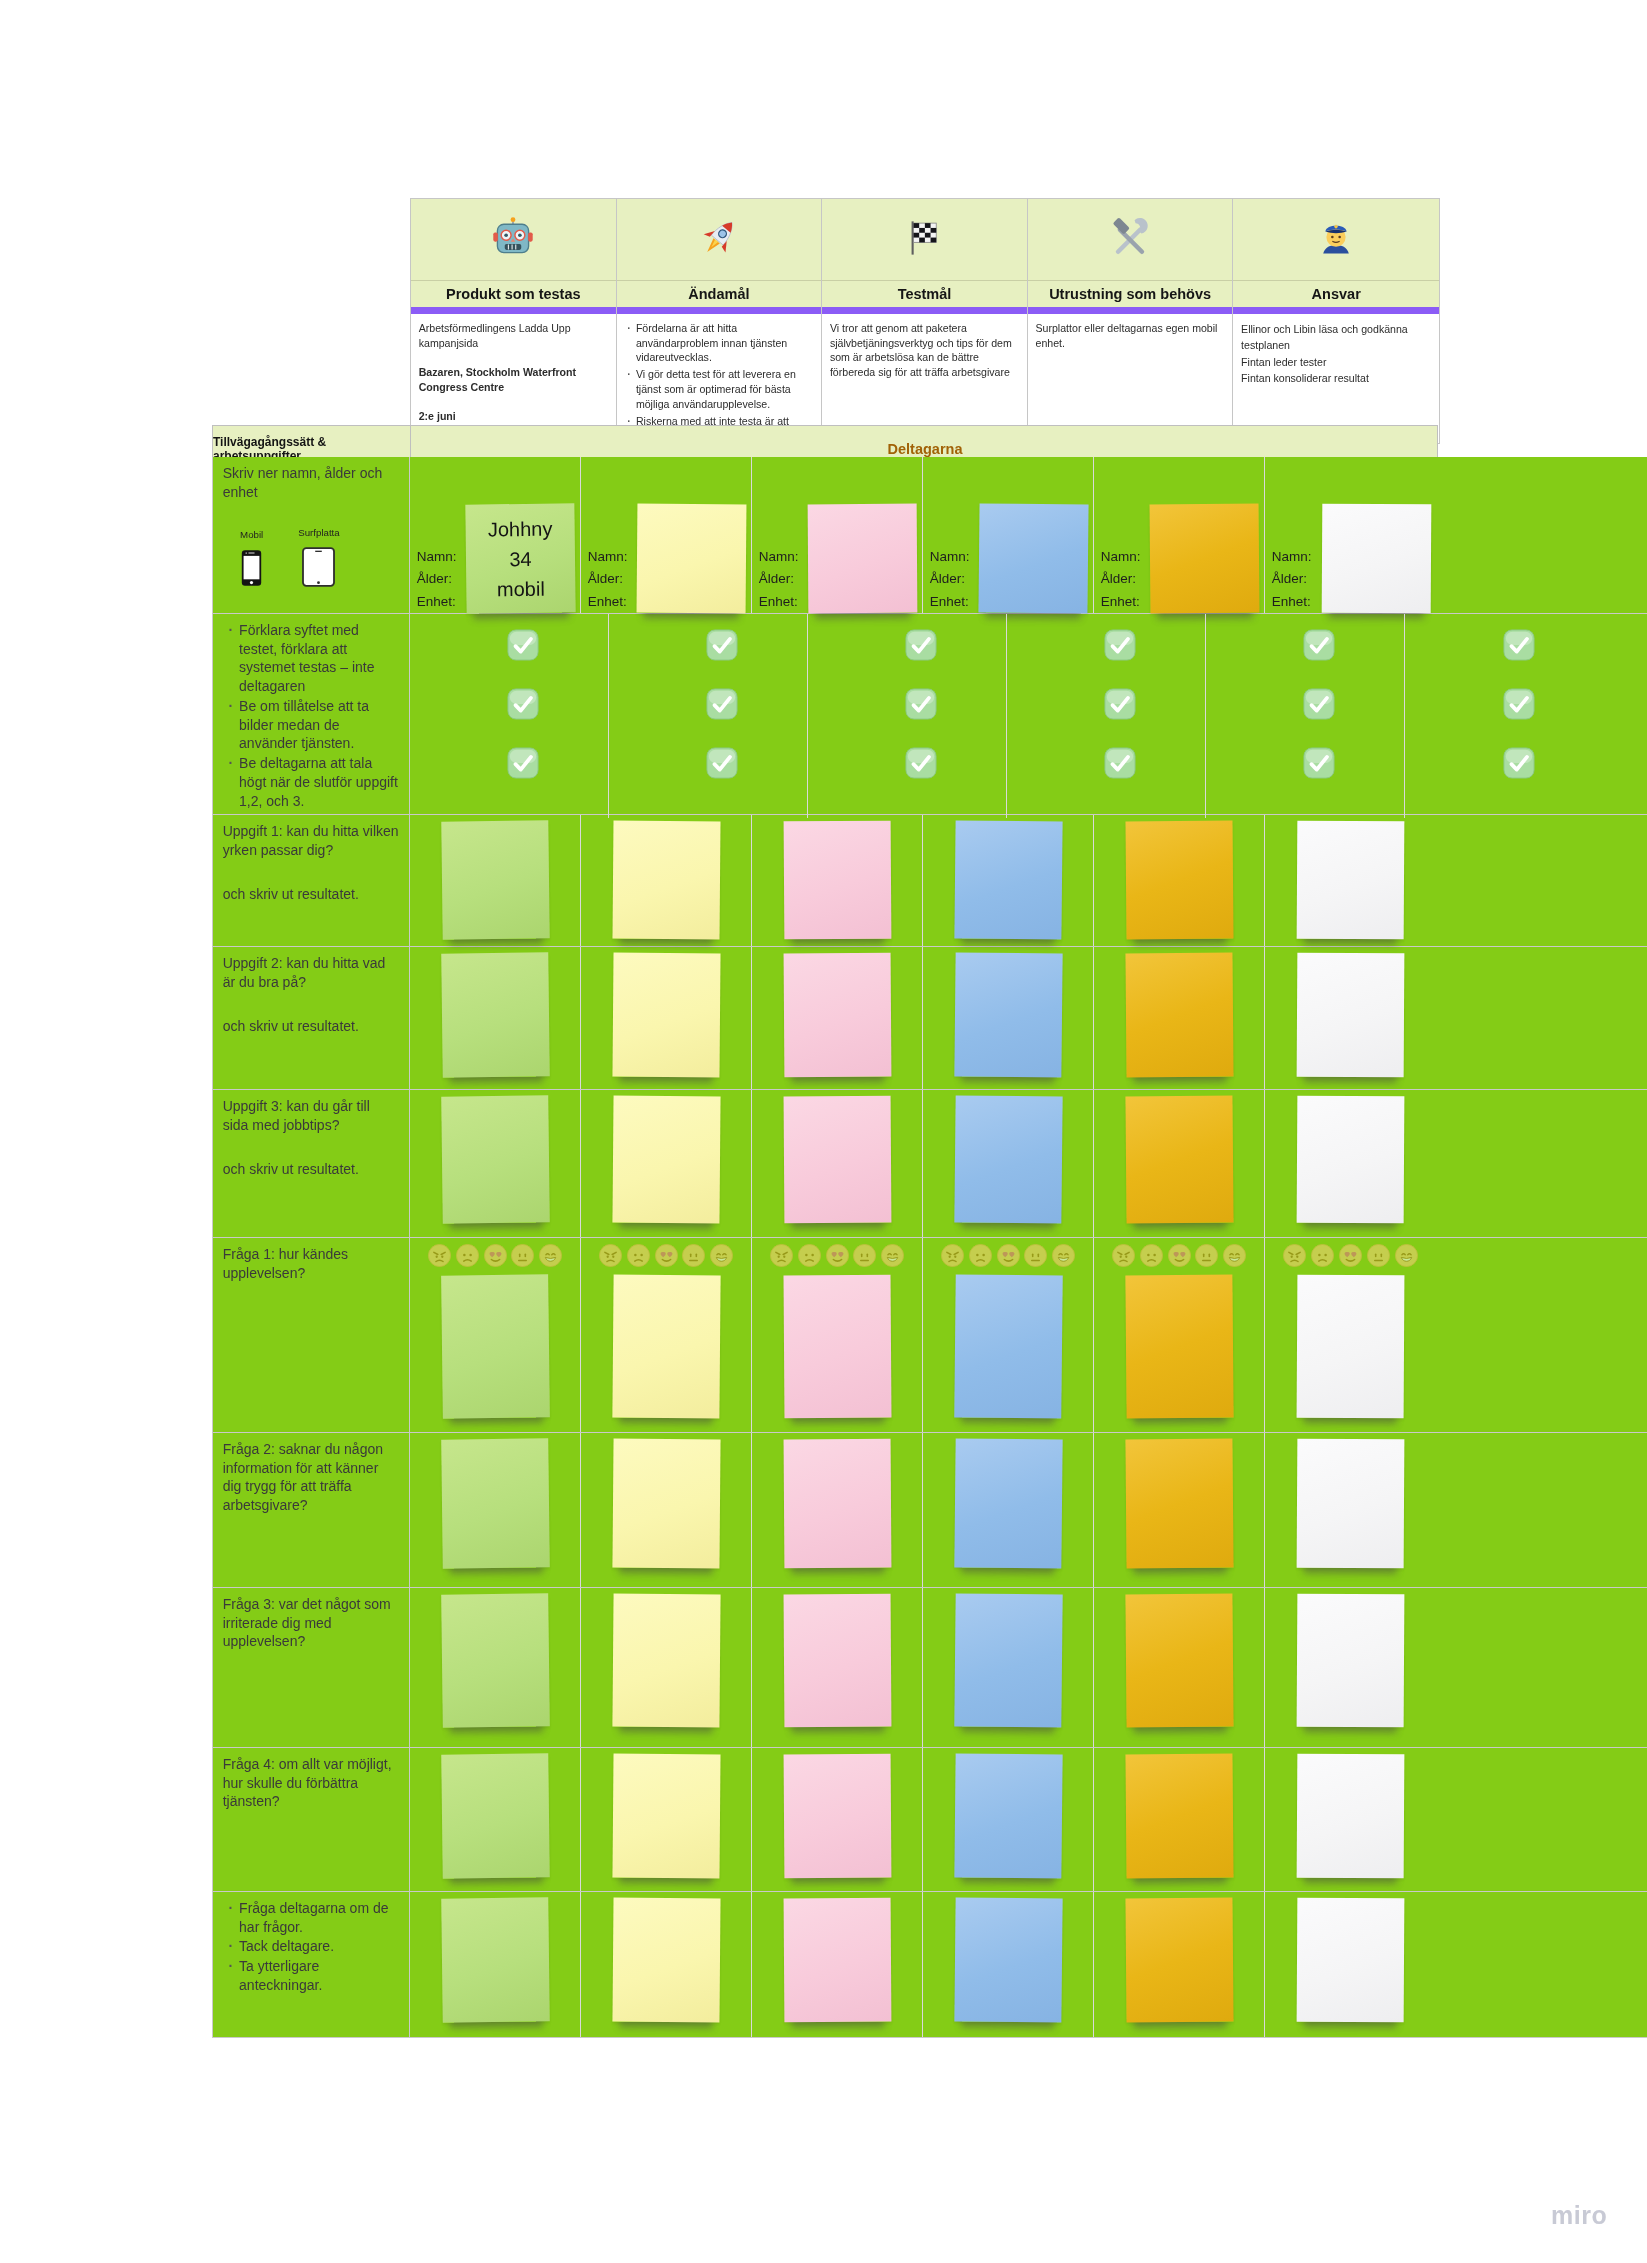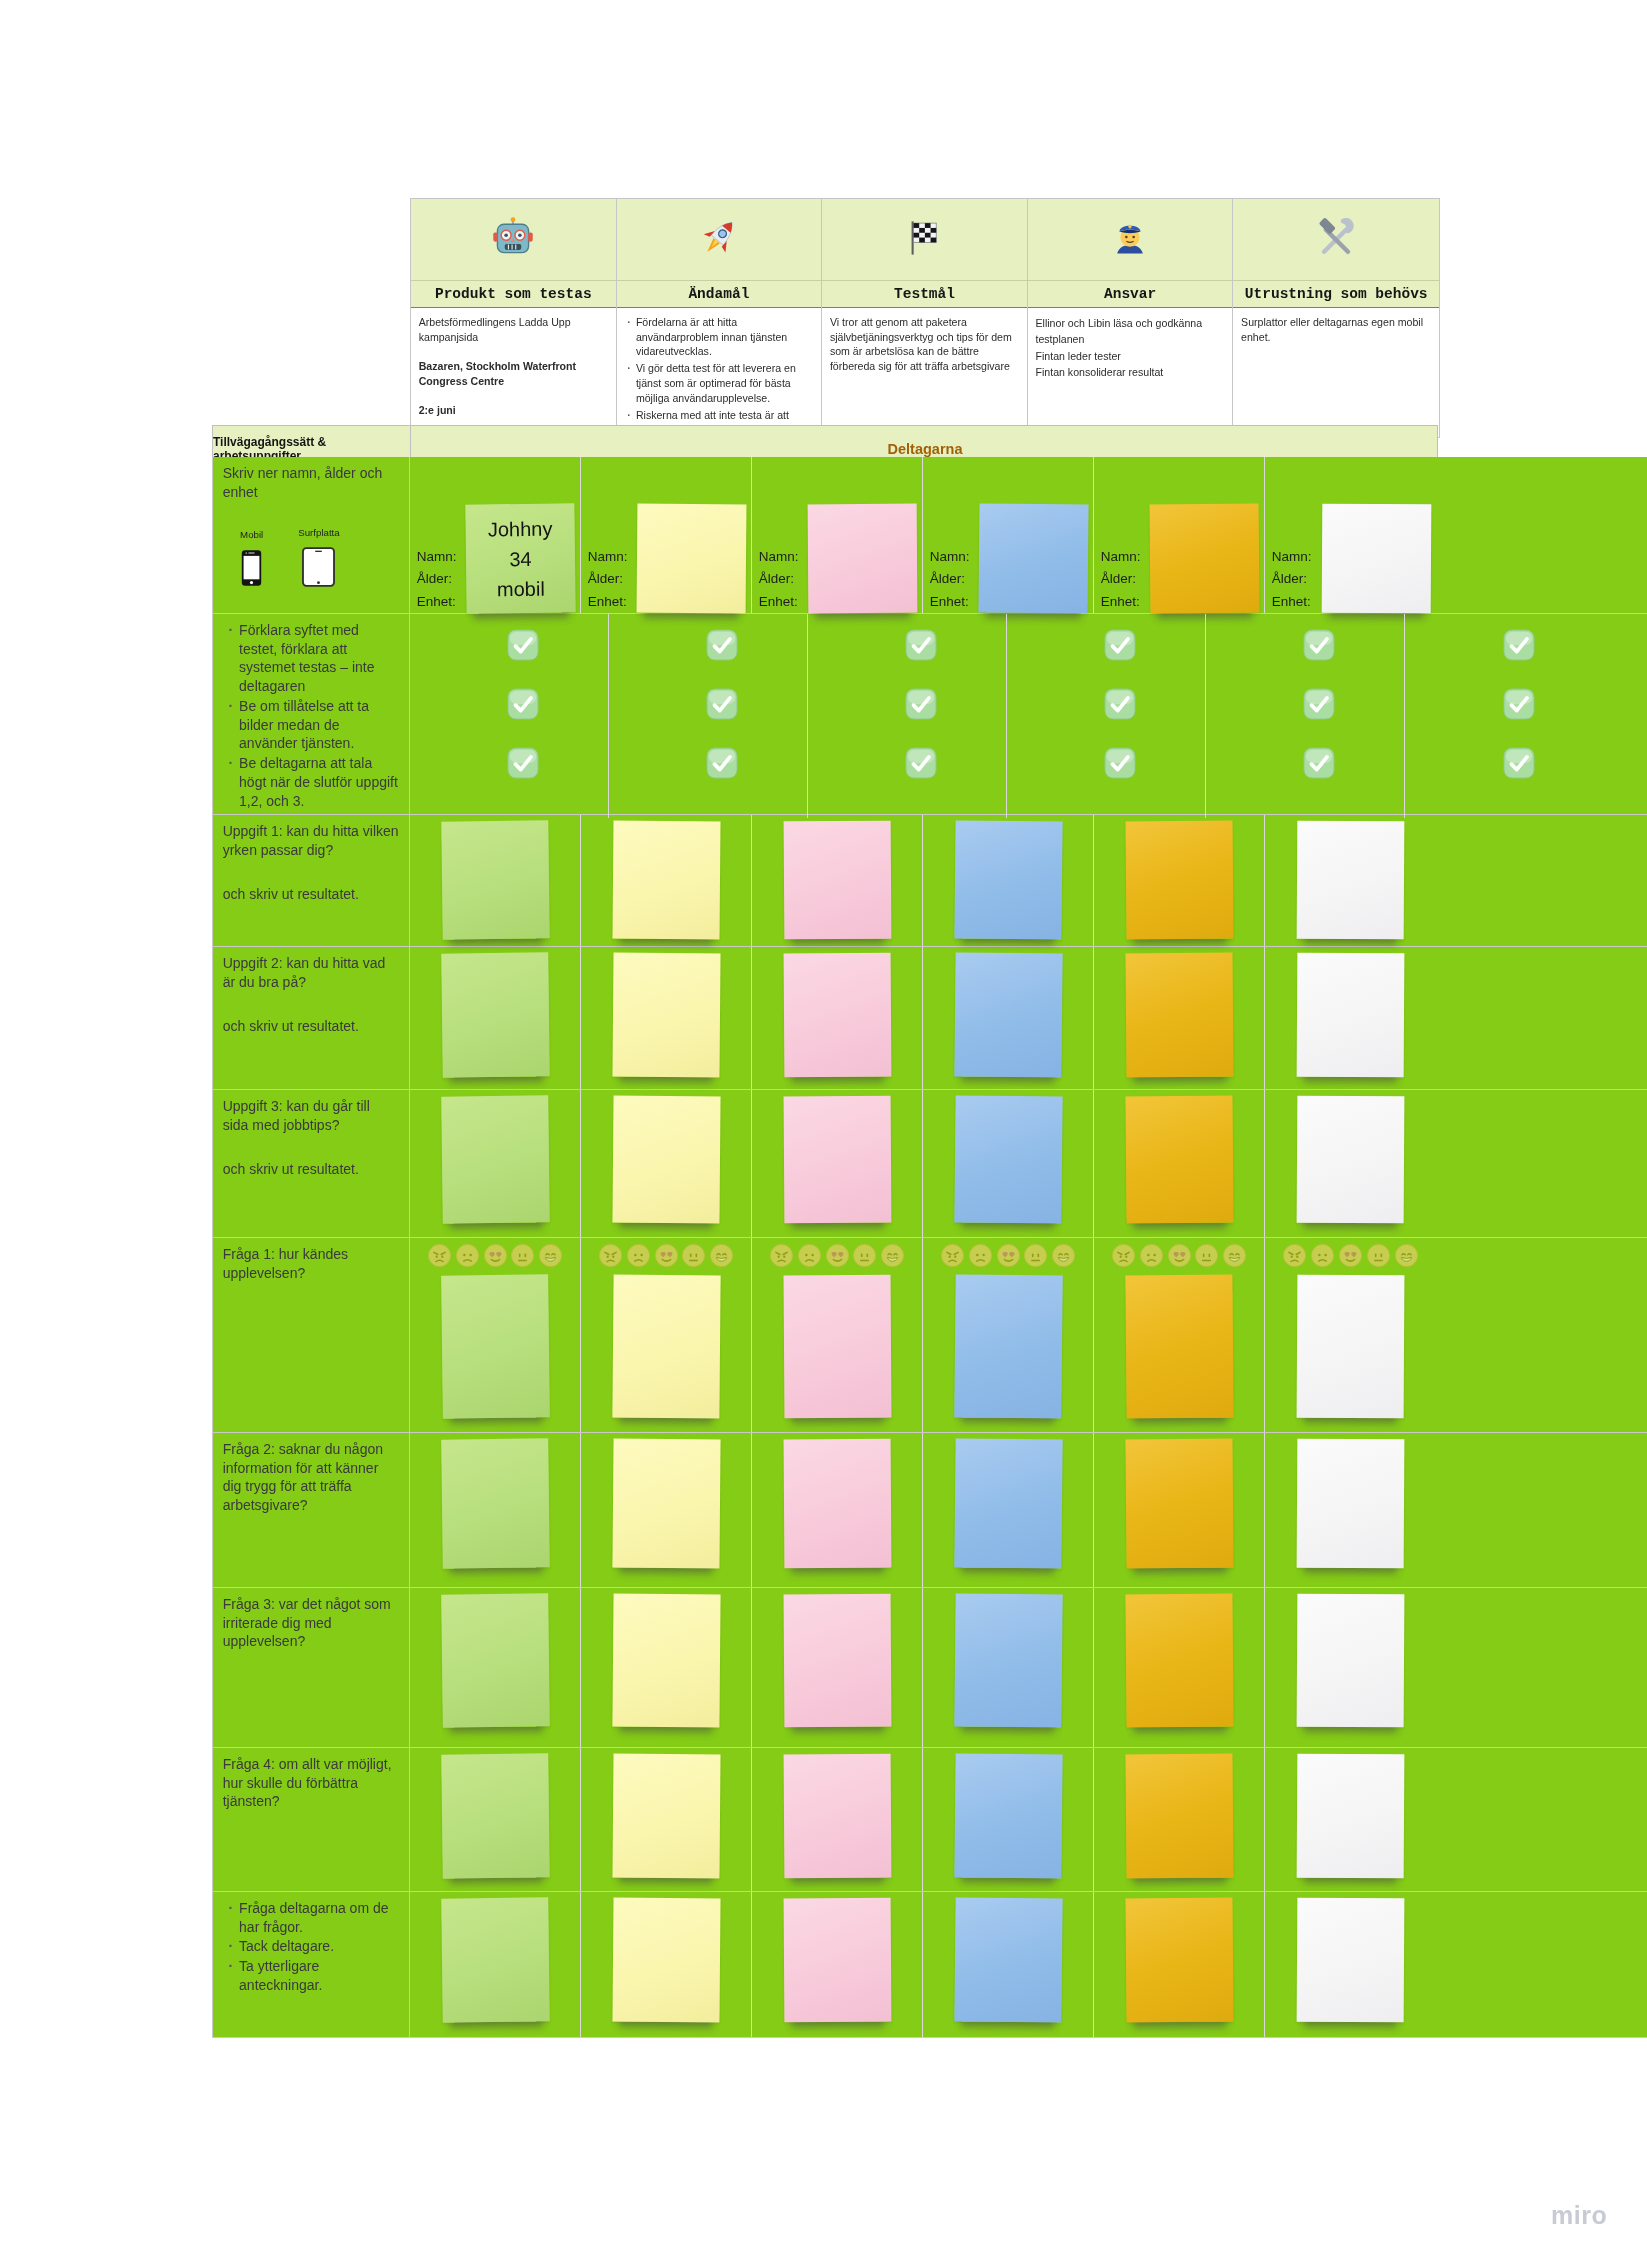--- a/index.html
+++ b/index.html
@@ -7,23 +7,23 @@
         font-family:"Liberation Sans",sans-serif;color:#3c3c3c;overflow:hidden;}
 
   
   #header-table{position:absolute;left:410px;top:198px;width:1028px;
     display:grid;grid-template-columns:repeat(5,1fr);
     border:1px solid #c6c6c6;background:#fff;}
   .hcol{border-right:1px solid #c6c6c6;display:flex;flex-direction:column;}
   .hcol:last-child{border-right:none;}
   .hicon{height:81px;background:#e7f0c1;display:flex;align-items:center;justify-content:center;
          border-bottom:1px solid #c9cfa5;}
-  .hlabel{height:26px;background:#e7f0c1;border-bottom:1px solid #8b5cf6;
+  .hlabel{height:26px;background:#e7f0c1;border-bottom:7px solid #8b5cf6;
           display:flex;align-items:center;justify-content:center;
-          font-weight:bold;font-size:14.5px;color:#161616;font-family:Liberation Mono, monospace;}
+          font-weight:bold;font-size:14.5px;color:#161616;}
   .hdesc{height:115px;background:#fff;padding:6.8px 7.7px;font-size:10.6px;line-height:1.4;color:#2c2c2c;overflow:hidden;}
   .hdesc p{margin:0 0 14.5px 0;}
   .hdesc p.b{font-weight:bold;}
   .hdesc .hline{margin:0;line-height:1.55;}
   .bline{position:relative;padding-left:16.4px;}
   .bline::before{content:"·";position:absolute;left:5.8px;top:0;font-weight:bold;color:#555;}
   .hdesc .bline{padding-left:11.6px;margin-bottom:1.9px;}
   .hdesc .bline::before{left:2.9px;}
 
   
@@ -149,49 +149,49 @@
             </svg></span>
         </div>
         <div class="hlabel">Testmål</div>
         <div class="hdesc">
           <p>Vi tror att genom att paketera självbetjäningsverktyg och tips för dem som är arbetslösa kan de bättre förbereda sig för att träffa arbetsgivare</p>
         </div>
       </div>
       <div class="hcol">
         <div class="hicon">
           <span class="icon "><svg viewBox="0 0 48 48" width="44" height="44">
+              <line x1="35" y1="15" x2="11" y2="39" stroke="#b9c2cb" stroke-width="5" stroke-linecap="round"></line>
+              <path d="M29 4.5 a8.5 8.5 0 1 1 7.5 14.5 l-3-2.6 a5 5 0 0 0 -3.4-8.6 Z" fill="#b9c2cb"></path>
+              <line x1="13" y1="15" x2="37" y2="39" stroke="#9aa3ad" stroke-width="5" stroke-linecap="round"></line>
+              <rect x="6" y="6" width="17" height="9.5" rx="2" transform="rotate(45 14.5 10.75)" fill="#7d8791"></rect>
+            </svg></span>
+        </div>
+        <div class="hlabel">Utrustning som behövs</div>
+        <div class="hdesc">
+          <p>Surplattor eller deltagarnas egen mobil enhet.</p>
+        </div>
+      </div>
+      <div class="hcol">
+        <div class="hicon">
+          <span class="icon "><svg viewBox="0 0 48 48" width="44" height="44">
               <path d="M10 41 C12 33.5 18 31.5 24 31.5 C30 31.5 36 33.5 38 41 Z" fill="#2b4f9e"></path>
               <circle cx="24" cy="23" r="10.5" fill="#fbce5c"></circle>
               <circle cx="20" cy="23" r="1.4" fill="#5a3b1e"></circle>
               <circle cx="28" cy="23" r="1.4" fill="#5a3b1e"></circle>
               <path d="M20.5 27.8 Q24 29.8 27.5 27.8" stroke="#5a3b1e" stroke-width="1.3" fill="none" stroke-linecap="round"></path>
               <path d="M12.5 16.5 C13.5 8.5 34.5 8.5 35.5 16.5 Q24 13 12.5 16.5 Z" fill="#2b5bb8"></path>
               <path d="M12 17 Q24 13.2 36 17 Q24 20.4 12 17 Z" fill="#17316e"></path>
               <rect x="22.4" y="10" width="3.2" height="3.2" fill="#f6c643" transform="rotate(45 24 11.6)"></rect>
             </svg></span>
         </div>
         <div class="hlabel">Ansvar</div>
         <div class="hdesc">
           <div class="hline">Ellinor och Libin läsa och godkänna testplanen</div>
           <div class="hline">Fintan leder tester</div>
           <div class="hline">Fintan konsoliderar resultat</div>
-        </div>
-      </div>
-      <div class="hcol">
-        <div class="hicon">
-          <span class="icon "><svg viewBox="0 0 48 48" width="44" height="44">
-              <line x1="35" y1="15" x2="11" y2="39" stroke="#b9c2cb" stroke-width="5" stroke-linecap="round"></line>
-              <path d="M29 4.5 a8.5 8.5 0 1 1 7.5 14.5 l-3-2.6 a5 5 0 0 0 -3.4-8.6 Z" fill="#b9c2cb"></path>
-              <line x1="13" y1="15" x2="37" y2="39" stroke="#9aa3ad" stroke-width="5" stroke-linecap="round"></line>
-              <rect x="6" y="6" width="17" height="9.5" rx="2" transform="rotate(45 14.5 10.75)" fill="#7d8791"></rect>
-            </svg></span>
-        </div>
-        <div class="hlabel">Utrustning som behövs</div>
-        <div class="hdesc">
-          <p>Surplattor eller deltagarnas egen mobil enhet.</p>
         </div>
       </div>
     </div>
   <div id="band">
     <div class="band-left">Tillvägagångssätt &amp; arbetsuppgifter</div>
     <div class="band-right">Deltagarna</div>
   </div>
   <div id="main-table">
       <div class="row" style="height: 156px;">
         <div class="left-cell">

